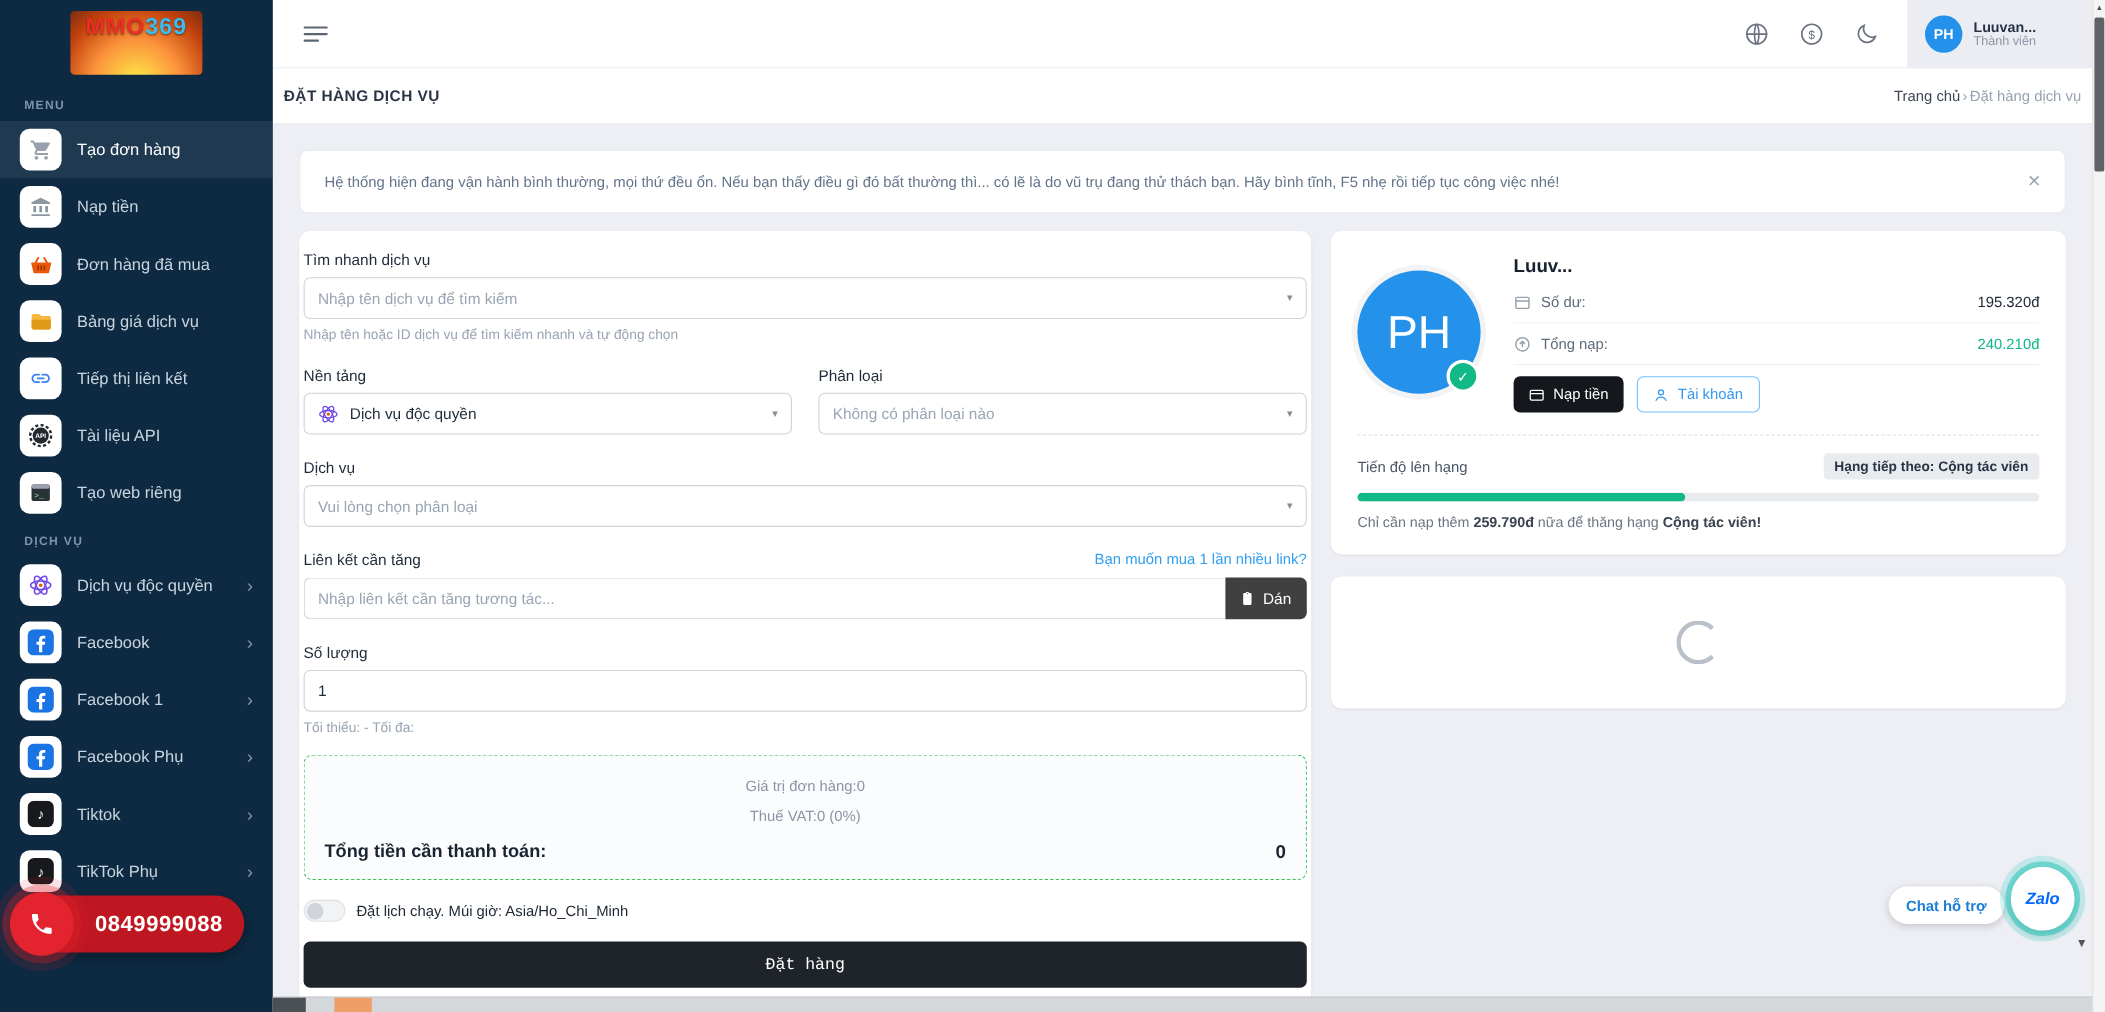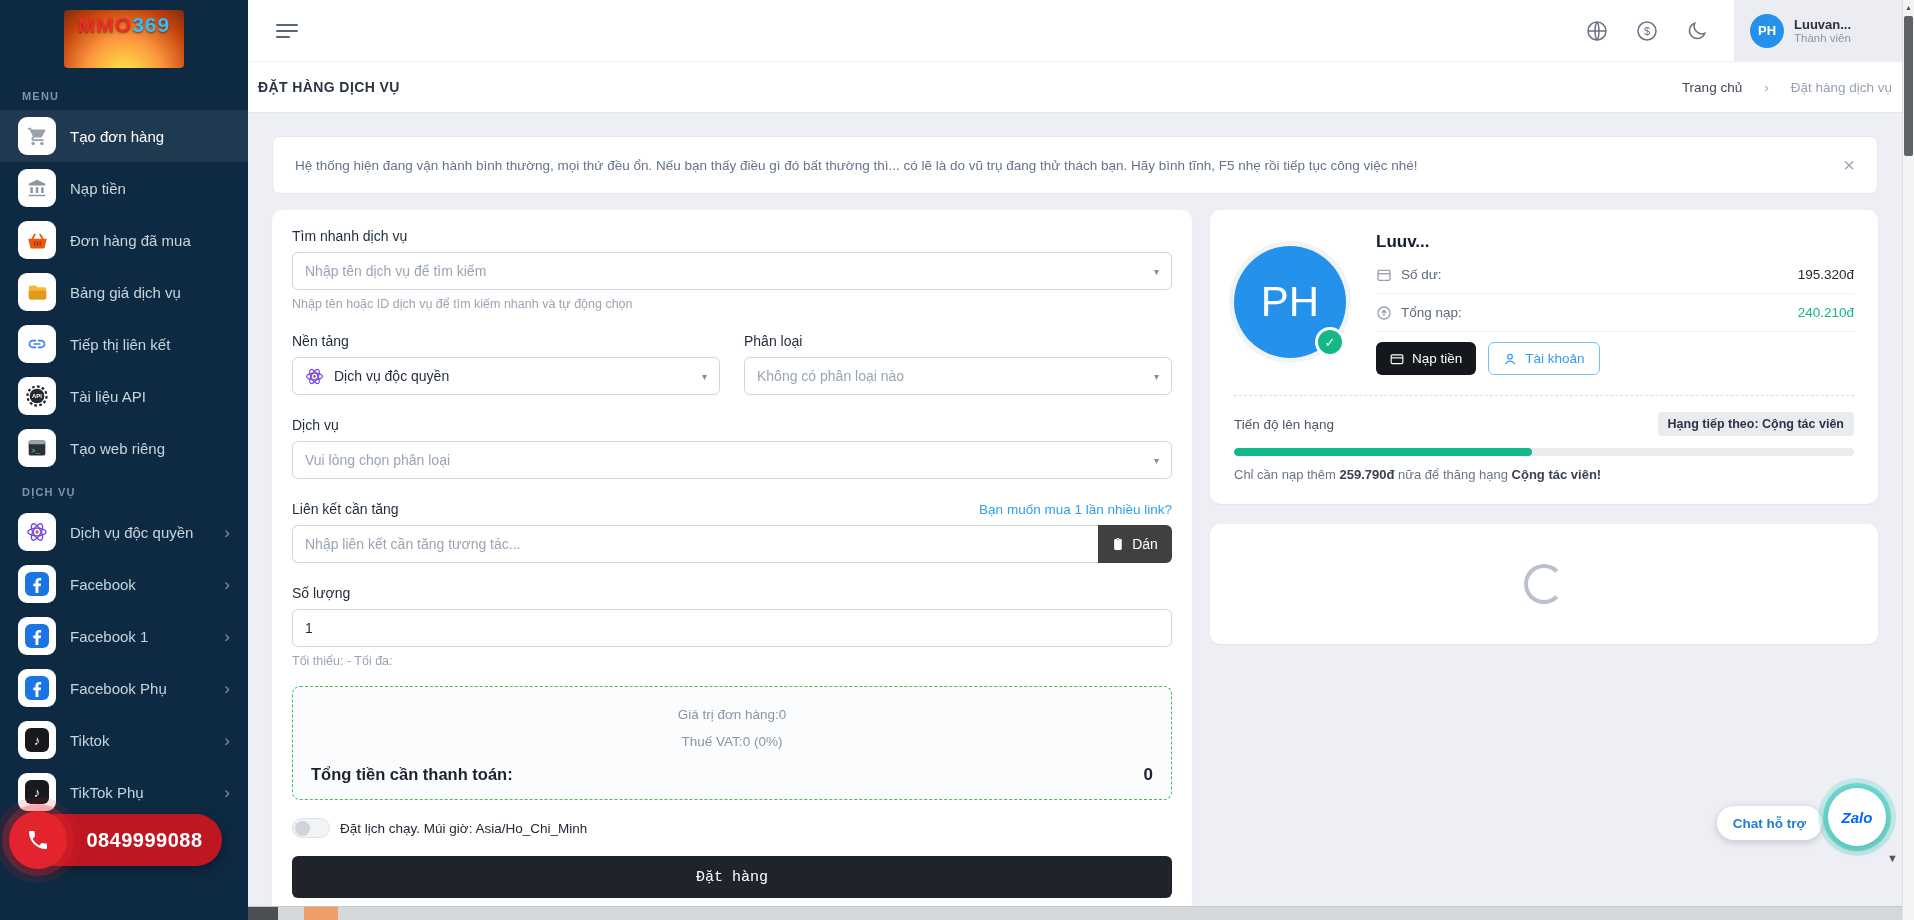--- a/index.html
+++ b/index.html
@@ -28,44 +28,44 @@
   .top-right{margin-left:auto;display:flex;align-items:center;height:62px}
   .top-ico{width:26px;height:26px;margin-right:24px;display:flex;align-items:center;justify-content:center;cursor:pointer}
   .user-chip{height:62px;background:#ecedf3;display:flex;align-items:center;gap:10px;padding:0 20px 0 16px;margin-right:12px;cursor:pointer;min-width:168px}
   .chip-avatar{width:34px;height:34px;border-radius:50%;background:#2492eb;color:#fff;font-size:13px;font-weight:bold;display:flex;align-items:center;justify-content:center}
   .chip-name{font-size:13px;color:#273345;font-weight:bold}
   .chip-role{font-size:11.5px;color:#8b95a5;margin-top:0}
 
   .crumb-bar{position:absolute;left:248px;top:62px;right:12px;height:50px;background:#fff;z-index:2;
     display:flex;align-items:center;justify-content:space-between;padding:0 10px;box-shadow:0 1px 0 #e4e7ec}
   .page-title{font-size:14px;font-weight:bold;color:#2b3445;letter-spacing:.4px}
-  .breadcrumb{display:flex;align-items:center;gap:22px;font-size:13.5px}
+  .breadcrumb{display:flex;align-items:center;gap:2px;font-size:13.5px}
   .crumb-home{color:#3d4653;cursor:pointer}
   .crumb-sep{color:#98a2b3}
   .crumb-cur{color:#98a2b3}
 
   
   .content{position:absolute;left:248px;top:112px;right:12px;bottom:0;padding:24px 24px 0;overflow:hidden}
   .alert{height:58px;background:#fff;border:1px solid #e6e9ee;border-radius:8px;display:flex;align-items:center;padding:0 22px;color:#64748b;font-size:13.5px}
   .alert-close{margin-left:auto;color:#9aa5b4;font-size:20px;cursor:pointer;line-height:1}
   .columns{display:flex;gap:18px;margin-top:16px;align-items:flex-start}
   .card{background:#fff;border-radius:10px;box-shadow:0 1px 2px rgba(16,24,40,.05)}
-  .form-card{flex:0 0 920px;padding:18px 20px}
+  .form-card{flex:0 0 920px;padding:18px 4px}
   .right-col{flex:1;display:flex;flex-direction:column;gap:20px}
 
   .group{margin-bottom:22px}
   .f-label{font-size:14px;color:#1f2b3a;margin-bottom:8px}
   .selectbox,.inputbox{height:38px;border:1px solid #ced4da;border-radius:6px;background:#fff;display:flex;align-items:center;padding:0 12px;font-size:14px;color:#1f2b3a;cursor:pointer}
   .placeholder{color:#9aa5b4}
   .caret{margin-left:auto;color:#868e96;font-size:10px}
   .helper{margin-top:7px;font-size:12.5px;color:#9aa5b4}
   .grid2{display:flex;gap:24px}
   .grid2>div{flex:1}
   .sel-ico{margin-right:10px;display:flex;align-items:center}
-  .row-between{display:flex;align-items:flex-end;justify-content:space-between;margin-bottom:8px}
+  .row-between{display:flex;align-items:flex-start;justify-content:space-between;margin-bottom:8px}
   .link-blue{font-size:13.5px;color:#2f9ff0;cursor:pointer}
   .link-wrap{display:flex}
   .link-wrap input{flex:1;height:38px;border:1px solid #ced4da;border-right:none;border-radius:6px 0 0 6px;padding:0 12px;font-size:14px;color:#1f2b3a;outline:none}
   .link-wrap input::placeholder{color:#9aa5b4}
   .paste-btn{width:74px;height:38px;background:#404040;color:#fff;border:none;border-radius:0 6px 6px 0;font-size:14px;display:flex;align-items:center;justify-content:center;gap:7px;cursor:pointer}
   .qty-input{width:100%;height:38px;border:1px solid #ced4da;border-radius:6px;padding:0 12px;font-size:14px;color:#1f2b3a;outline:none}
   .summary{border:1.5px dashed #3bc25b;border-radius:8px;background:#fbfcfd;padding:14px 18px;margin-bottom:18px}
   .sum-row{display:flex;justify-content:center;font-size:13.5px;color:#8b95a5;padding:6px 0}
   .sum-total{display:flex;justify-content:space-between;padding-top:10px;font-size:16.5px;font-weight:bold;color:#1a2330}
   .sum-total .v{font-size:17px}

